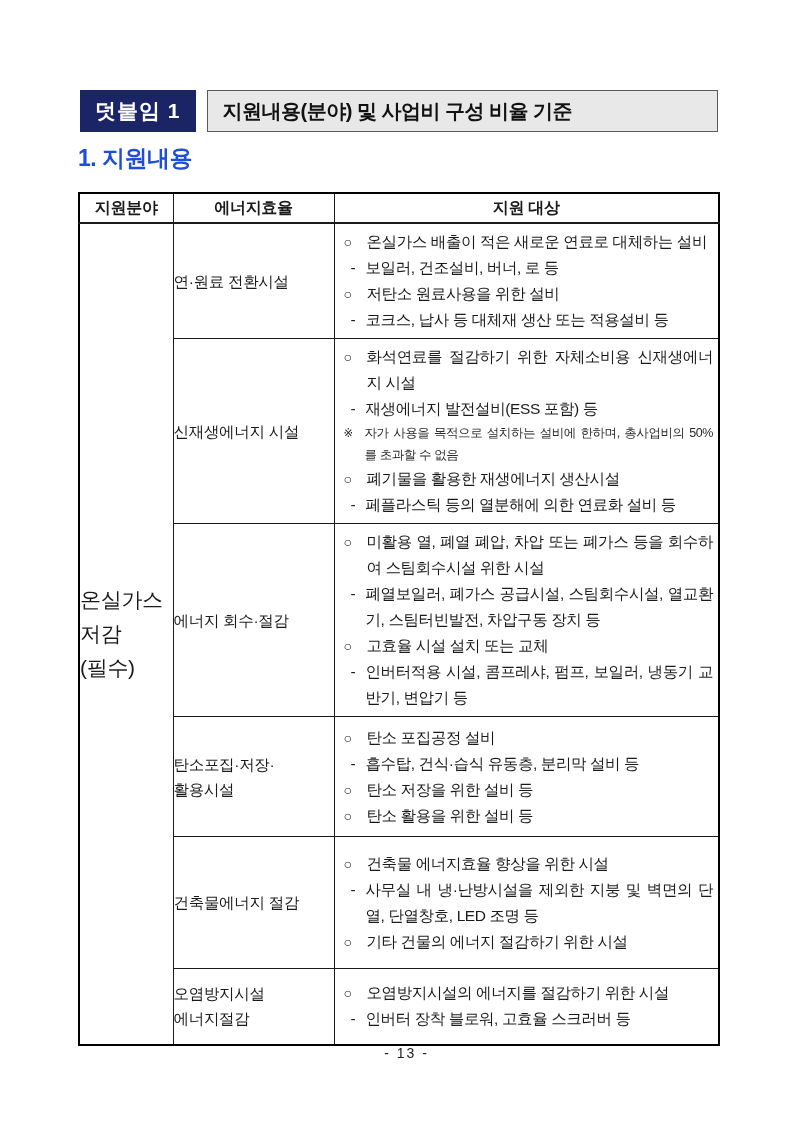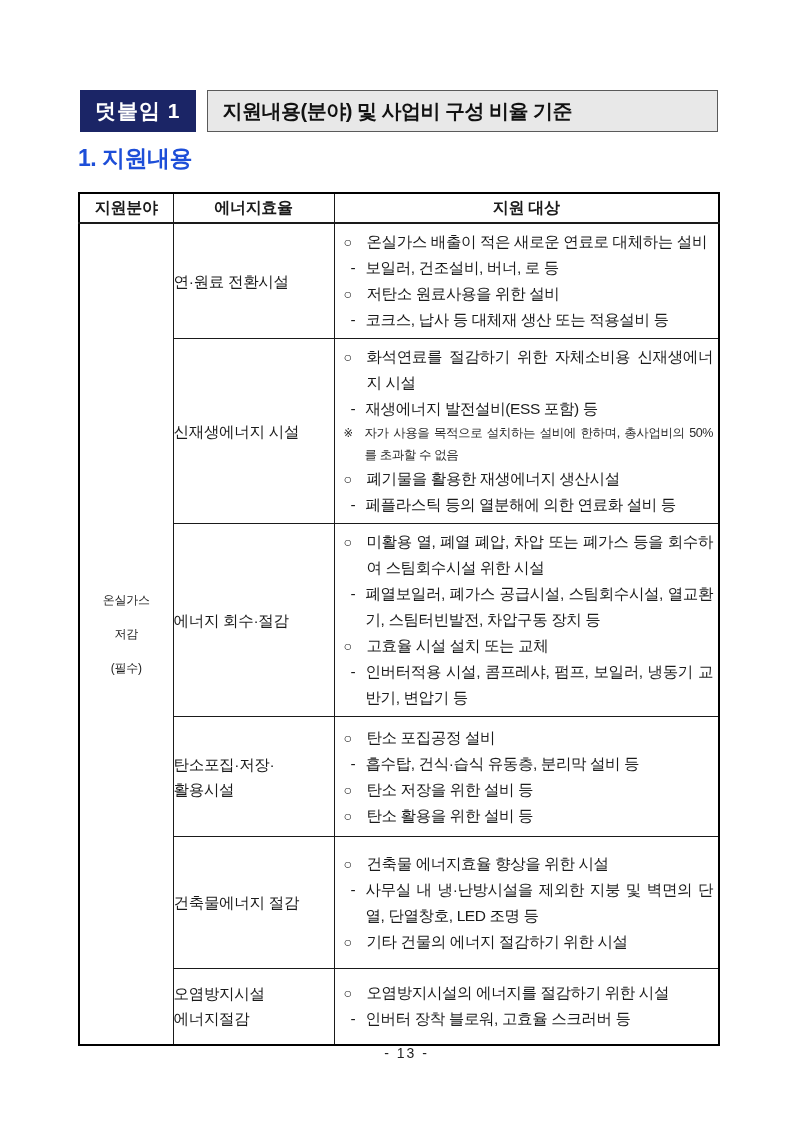--- a/index.html
+++ b/index.html
@@ -64,22 +64,22 @@
     font-size:16px; font-weight:bold;
     text-align:center; vertical-align:middle;
     background:#ffffff;
     letter-spacing:-0.3px;
   }
   table.support td {
     border:1px solid #1a1a1a;
     vertical-align:middle;
   }
   td.support-field {
-    text-align:center;
-    font-size:12px;
+    text-align:left;
+    font-size:21px;
     line-height:34px;
     white-space:pre-line;
     letter-spacing:-0.3px;
   }
   td.facility {
     font-size:15.5px;
     line-height:25px;
     white-space:pre-line;
     letter-spacing:-0.3px;
   }

